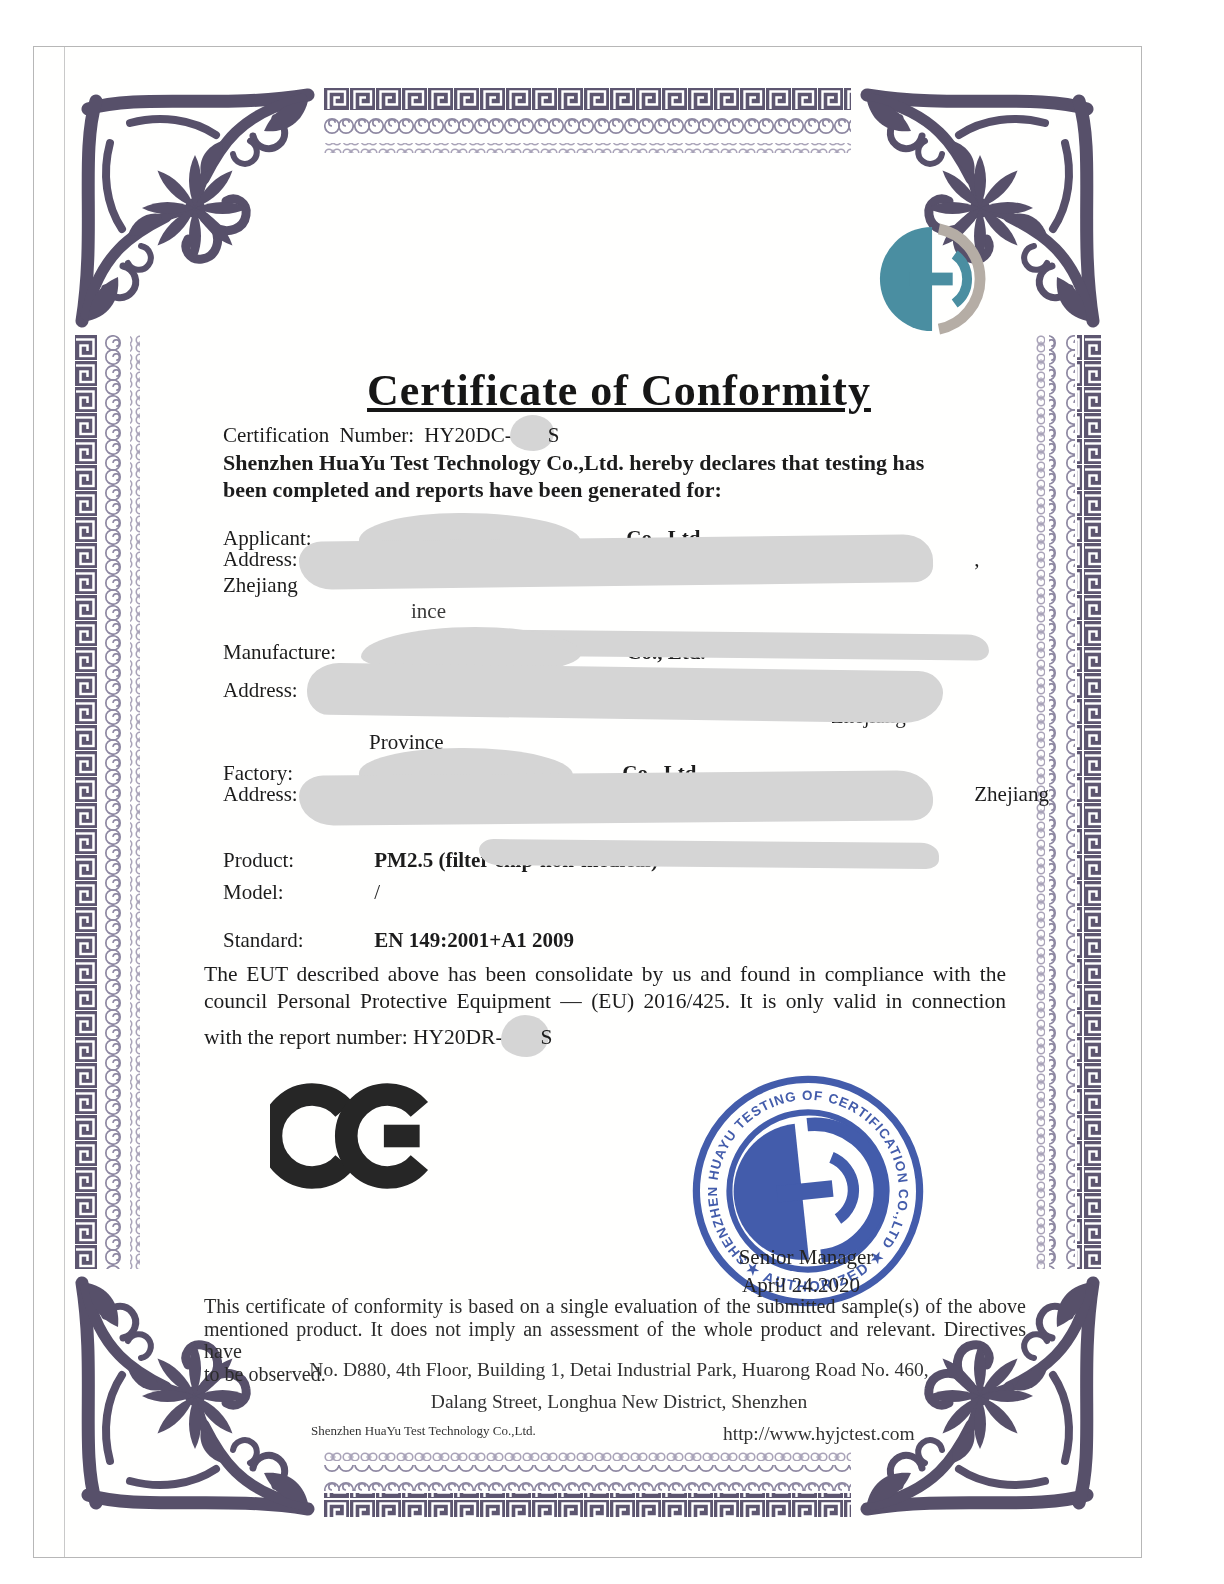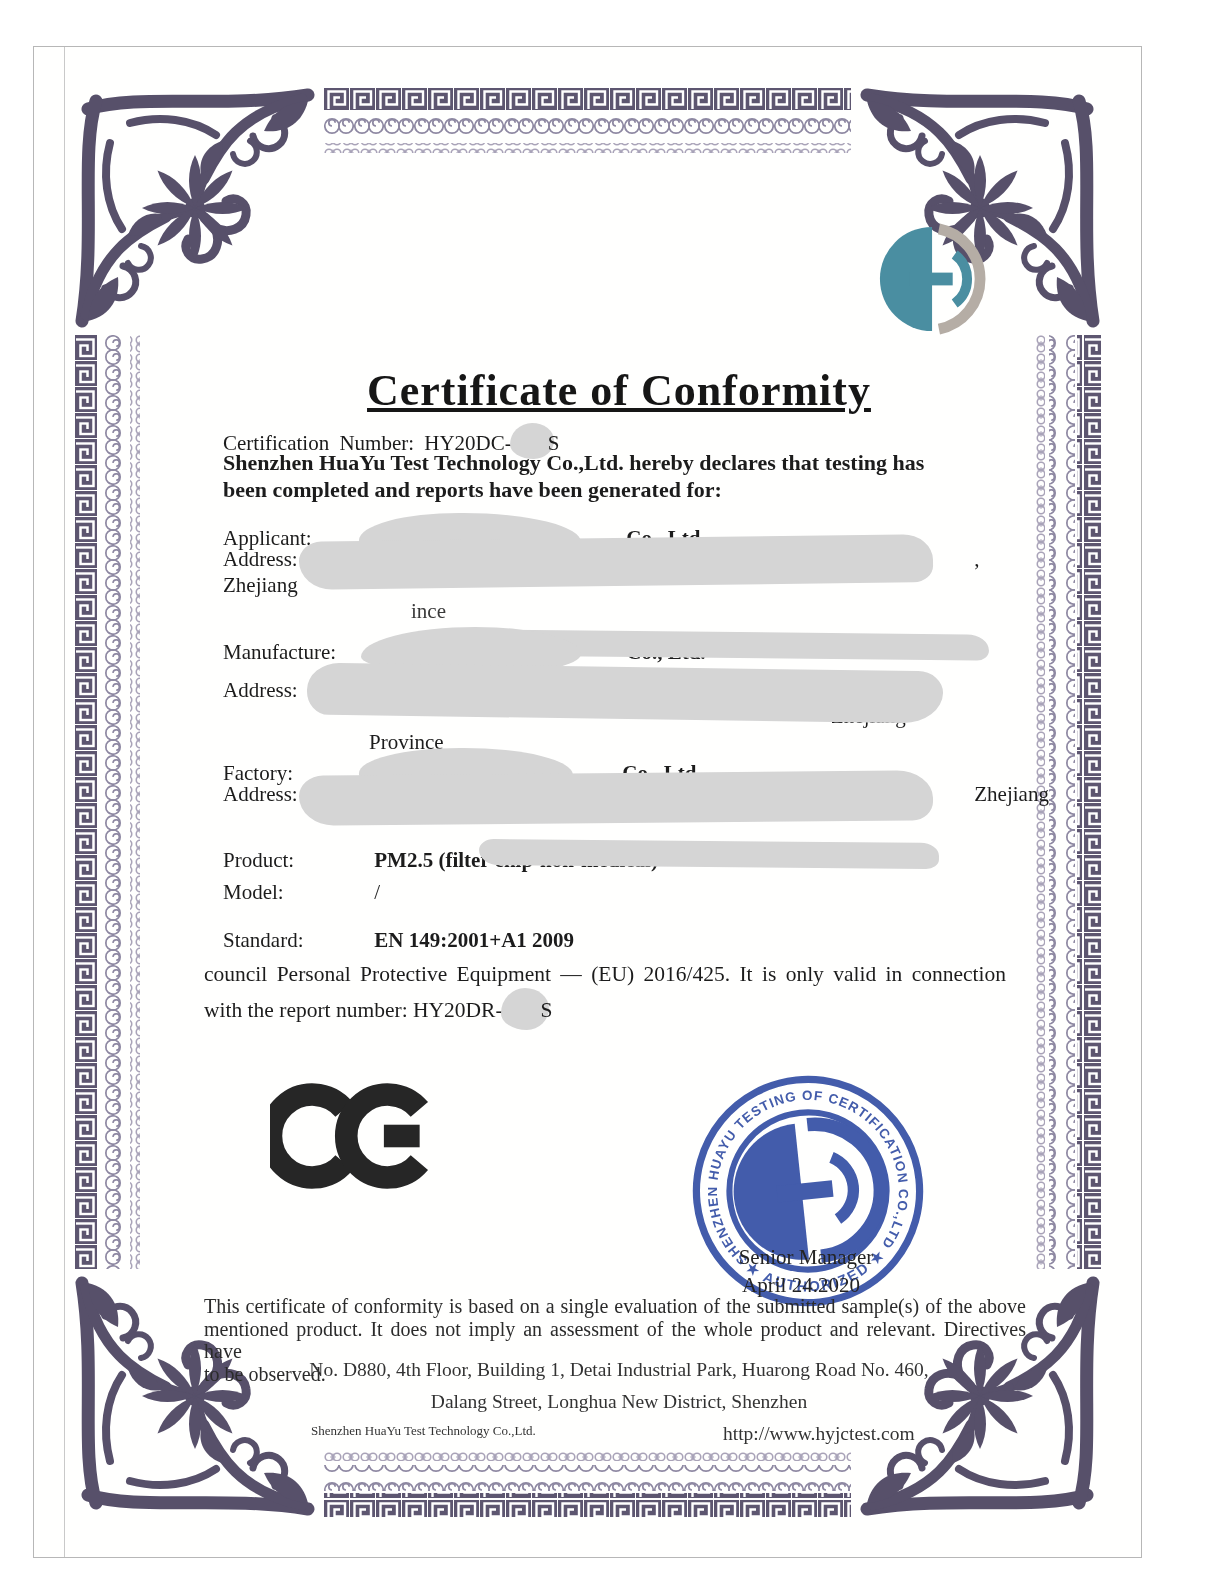--- a/index.html
+++ b/index.html
@@ -6,21 +6,21 @@
   body{width:1224px;height:1584px;position:relative;font-family:"Liberation Serif",serif;color:#1c1c1c;}
   .sheet{position:absolute;left:33px;top:46px;width:1107px;height:1510px;background:#fffffe;border:1px solid #b7b7b7;}
   .crease{position:absolute;left:30px;top:0;width:1px;height:1510px;background:#c9c9c9;}
   svg.band{position:absolute;}
   svg.corner{position:absolute;width:250px;height:250px;}
   .corner-tr{transform:scaleX(-1);}
   .corner-bl{transform:scaleY(-1);}
   .corner-br{transform:scale(-1,-1);}
   .logo{position:absolute;left:842px;top:172px;width:118px;height:120px;}
   .title{position:absolute;left:170px;top:318px;width:830px;text-align:center;font-size:44px;font-weight:700;letter-spacing:1px;color:#161616;text-decoration:underline;}
-  .certline{position:absolute;left:189px;top:376px;font-size:21px;word-spacing:5px;}
+  .certline{position:absolute;left:189px;top:368px;font-size:21px;word-spacing:5px;}
   .declaration{position:absolute;left:189px;top:402px;width:740px;font-size:22px;font-weight:700;line-height:27px;}
   .row{position:absolute;left:189px;width:830px;font-size:21px;line-height:26px;}
   .flabel{display:inline-block;width:146px;font-size:21px;}
   .bold{font-weight:700;}
   .blob{position:absolute;background:#d5d5d5;z-index:3;}
   .blob-inline{display:inline-block;background:#d5d5d5;border-radius:50% 50% 46% 54%/60% 48% 52% 40%;vertical-align:-9px;}
   .addr-line2{margin-left:146px;position:relative;z-index:1;}
   .remnant{color:#3a3a3a;}
   .para{position:absolute;left:170px;width:802px;font-size:21.5px;line-height:27px;}
   .jline{text-align:justify;text-align-last:justify;}
@@ -216,20 +216,21 @@
   <div class="row" style="top:832px;">
     <span class="flabel">Model:</span>
     <span>/</span>
   </div>
   <div class="row" style="top:880px;">
     <span class="flabel">Standard:</span>
     <span class="bold">EN 149:2001+A1 2009</span>
   </div>
 
   <div class="para" style="top:914px;">
+    <div class="jline">The EUT described above has been consolidate by us and found in compliance with the</div>
     <div class="jline">council Personal Protective Equipment — (EU) 2016/425. It is only valid in connection</div>
     <div>
       <span>with the report number: HY20DR-</span><span class="blob-inline" style="width:48px;height:42px;margin:0 -8px -4px -2px;"></span><span>S</span>
     </div>
   </div>
 
   <svg class="ce" viewBox="0 0 170 130">
     <path d="M78.7,36.7 A44,44 0 1 0 78.7,93.3" fill="none" stroke="#262626" stroke-width="24"></path>
     <path d="M158.7,36.7 A44,44 0 1 0 158.7,93.3" fill="none" stroke="#262626" stroke-width="24"></path>
     <rect x="121" y="53" width="38" height="24" fill="#262626"></rect>

